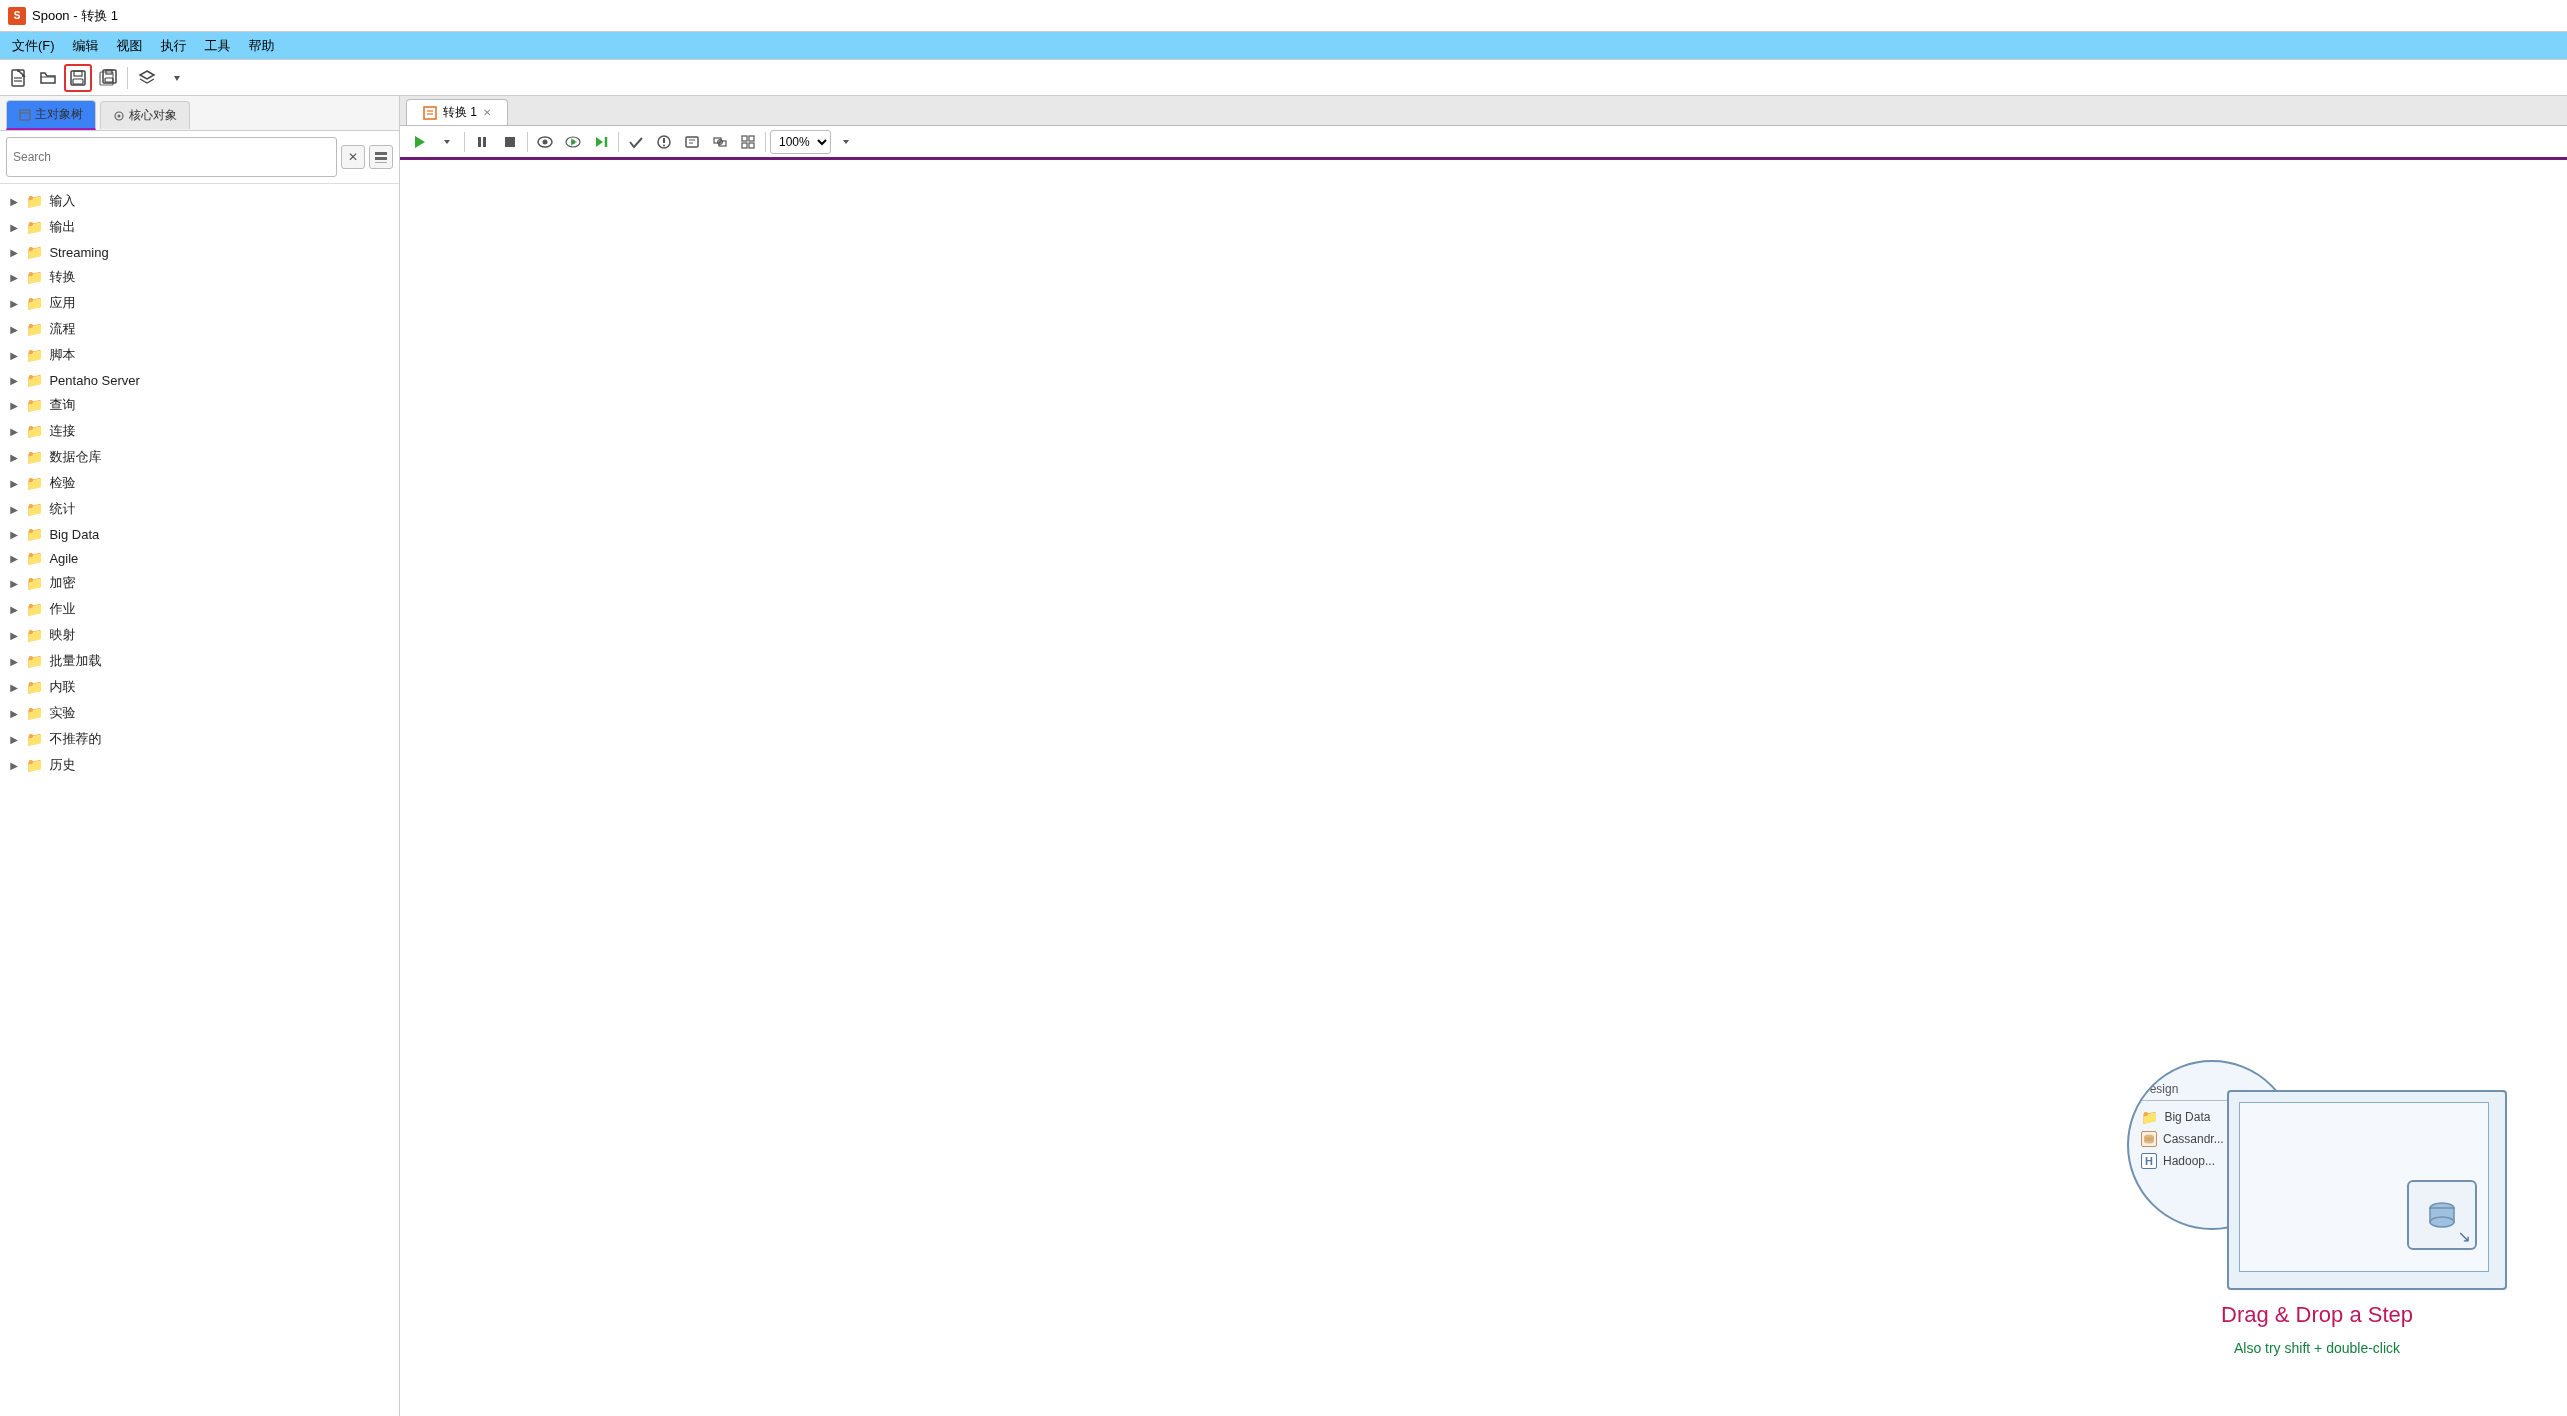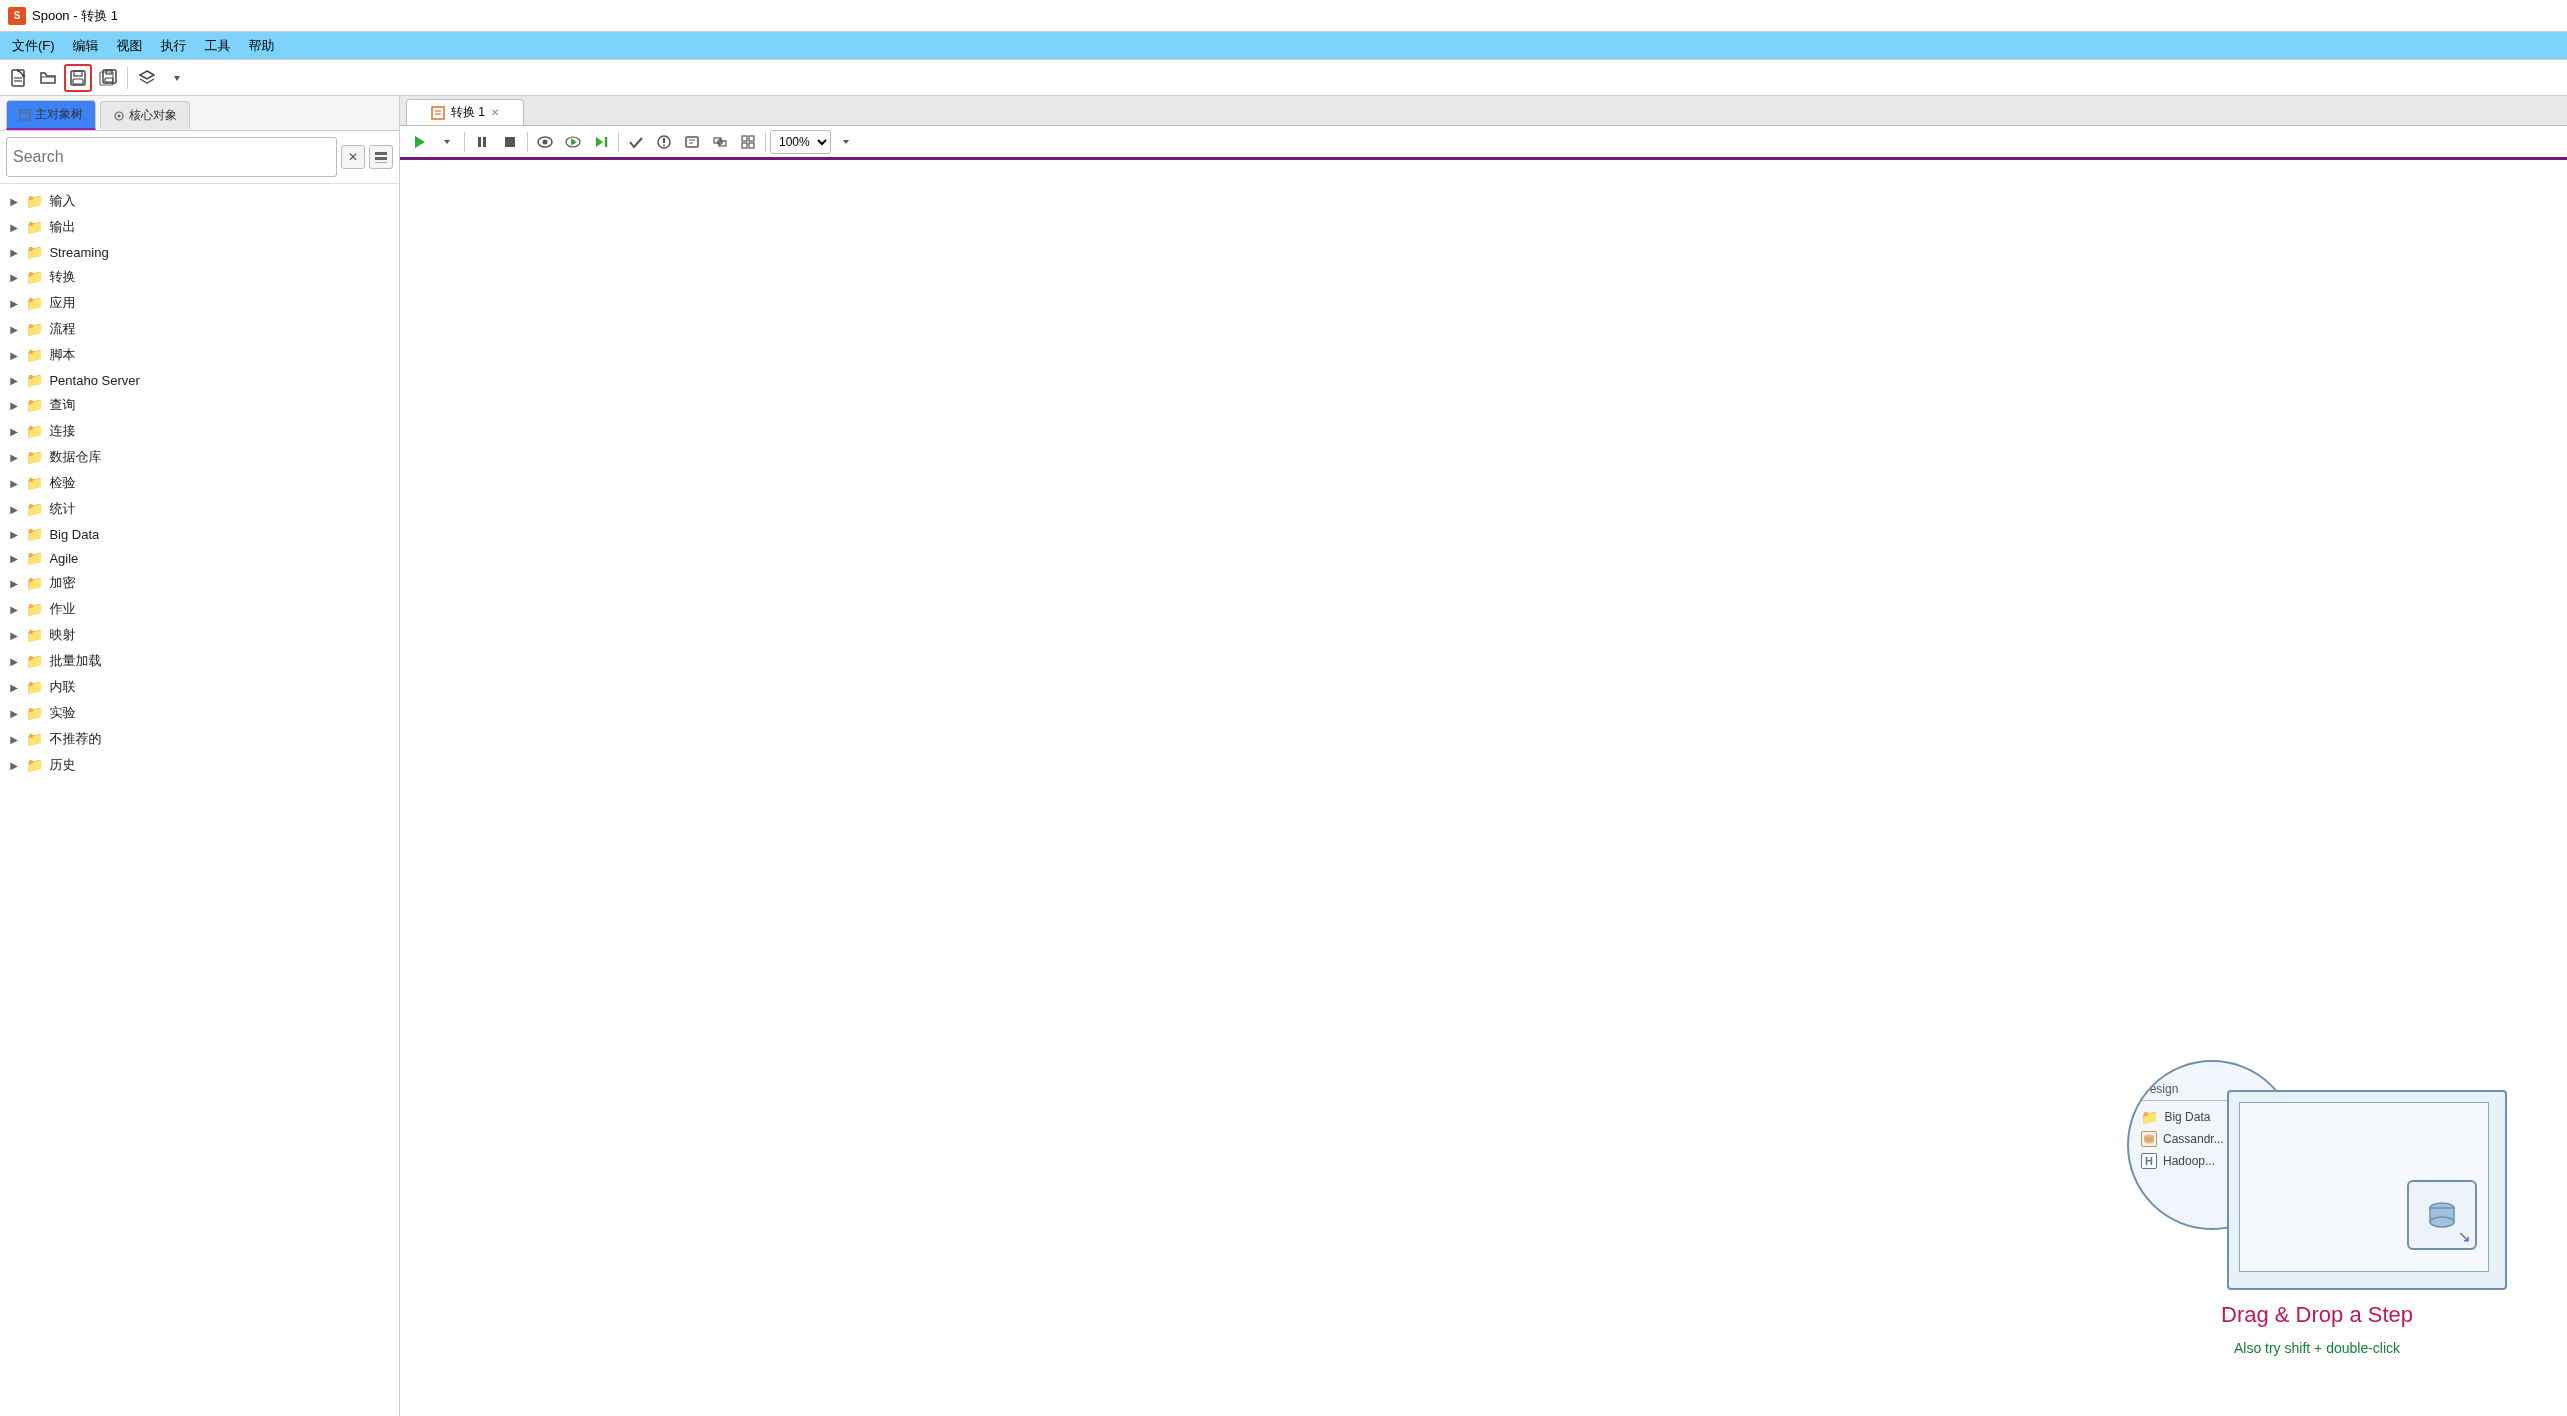--- a/index.html
+++ b/index.html
@@ -114,21 +114,21 @@
       align-items: center;
       gap: 4px;
       border-bottom: 1px solid #ddd;
     }
     #search-bar input {
       flex: 1;
       height: 40px;
       border: 1px solid #bbb;
       border-radius: 3px;
       padding: 16px 6px;
-      font-size: 16px;
+      font-size: 12px;
       outline: none;
     }
     .search-action-btn {
       width: 24px; height: 24px;
       display: flex; align-items: center; justify-content: center;
       border: 1px solid #bbb;
       border-radius: 3px;
       background: #f5f5f5;
       cursor: pointer;
       font-size: 12px;
@@ -171,21 +171,21 @@
     
     #canvas-tab-bar {
       background: #e8e8e8;
       height: 30px;
       display: flex;
       align-items: flex-end;
       padding: 0 6px;
       border-bottom: 1px solid #bbb;
     }
     .canvas-tab {
-      padding: 4px 24px;
+      padding: 4px 16px;
       border: 1px solid #bbb;
       border-bottom: none;
       border-radius: 4px 4px 0 0;
       background: #fff;
       font-size: 12px;
       cursor: pointer;
       display: flex; align-items: center; gap: 6px;
     }
     .canvas-tab .close-x {
       font-size: 10px;

